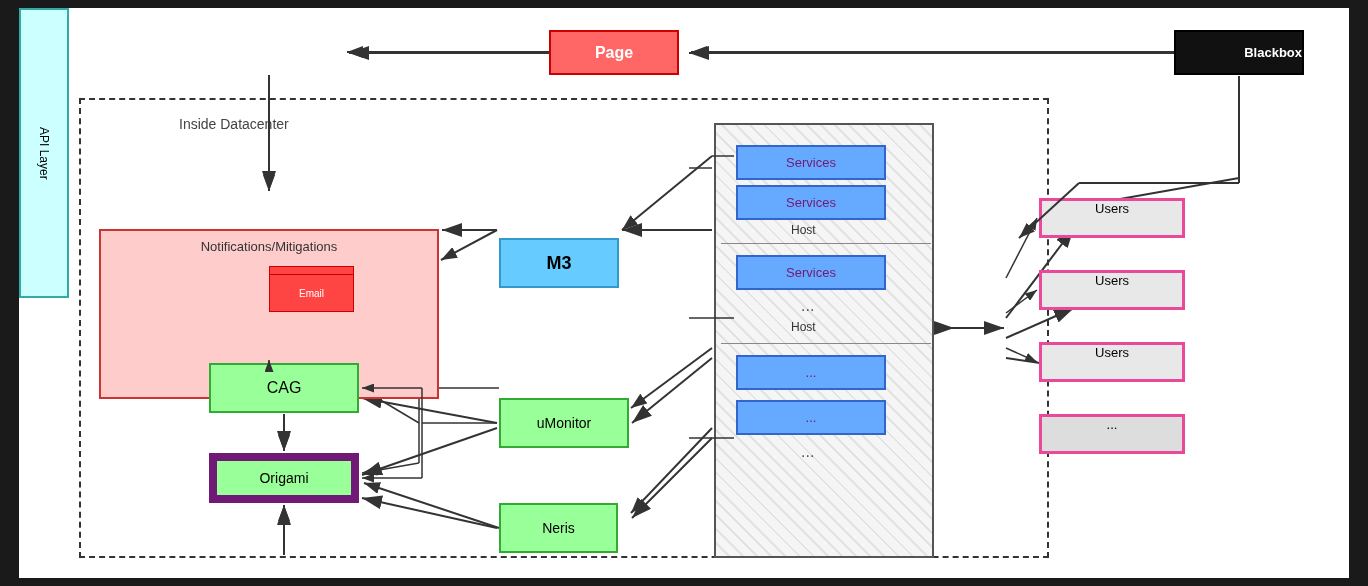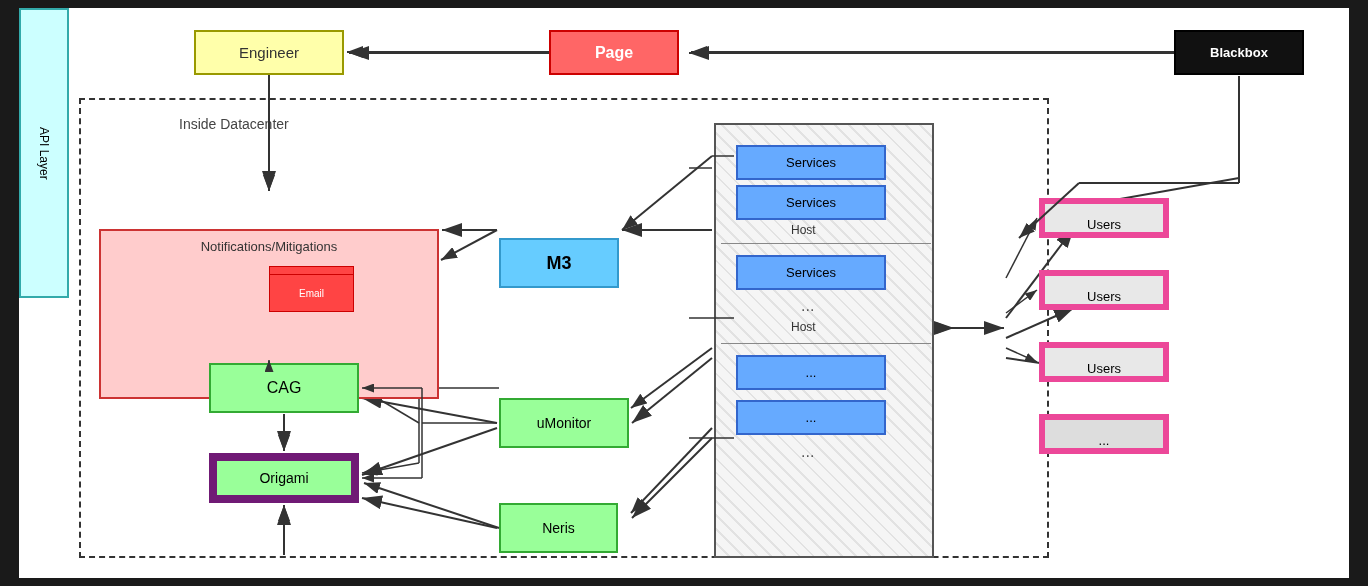--- a/index.html
+++ b/index.html
@@ -74,20 +74,21 @@
     
     .blackbox-box {
       left: 1155px;
       top: 22px;
       width: 130px;
       height: 45px;
       background: #111;
       border: 2px solid #000;
       color: white;
       font-weight: bold;
+      justify-content: flex-end;
     }
 
     
     .notifications-box {
       left: 80px;
       top: 185px;
       width: 340px;
       height: 170px;
       background: #ffcccc;
       border: 2px solid #cc3333;
@@ -186,21 +187,21 @@
 
     
     .service-box {
       position: absolute;
       background: #66aaff;
       border: 2px solid #3366cc;
       display: flex;
       align-items: center;
       justify-content: center;
       font-size: 13px;
-      color: #000000;
+      color: #701a75;
     }
 
     
     .host-label {
       position: absolute;
       font-size: 12px;
       color: #333;
       text-align: center;
     }
 
@@ -216,26 +217,26 @@
       display: flex;
       align-items: center;
       justify-content: center;
       writing-mode: vertical-rl;
       text-orientation: mixed;
     }
 
     
     .users-box {
       position: absolute;
-      width: 130px;
+      width: 146px;
       height: 40px;
       background: #e8e8e8;
-      border: 6px solid #ec4899;
+      border: 3px solid #ec4899;
       display: flex;
-      align-items: flex-end;
+      align-items: flex-start;
       justify-content: center;
       font-size: 13px;
     }
 
     
     .arrows-svg {
       position: absolute;
       top: 0;
       left: 0;
       width: 100%;
@@ -313,23 +314,20 @@
     <line x1="693" y1="160" x2="670" y2="160" stroke="#333" stroke-width="1.5"></line>
     <line x1="693" y1="310" x2="670" y2="310" stroke="#333" stroke-width="1.5"></line>
     <line x1="693" y1="430" x2="670" y2="430" stroke="#333" stroke-width="1.5"></line>
 
   </svg>
 
   <div class="datacenter-region"></div>
 
   <div class="inside-label box" style="font-size:14px;color:#444;left:160px;top:108px;position:absolute;">Inside Datacenter</div>
 
-  <div class="box engineer-box">
-    <span style="font-size:15px;color:#333;">Engineer</span>
-  </div>
 
   <div class="box page-box">
     <span>Page</span>
   </div>
 
   <div class="box blackbox-box">
     <span>Blackbox</span>
   </div>
 
   <div class="box notifications-box" style="flex-direction:column;justify-content:flex-start;padding-top:8px;">

